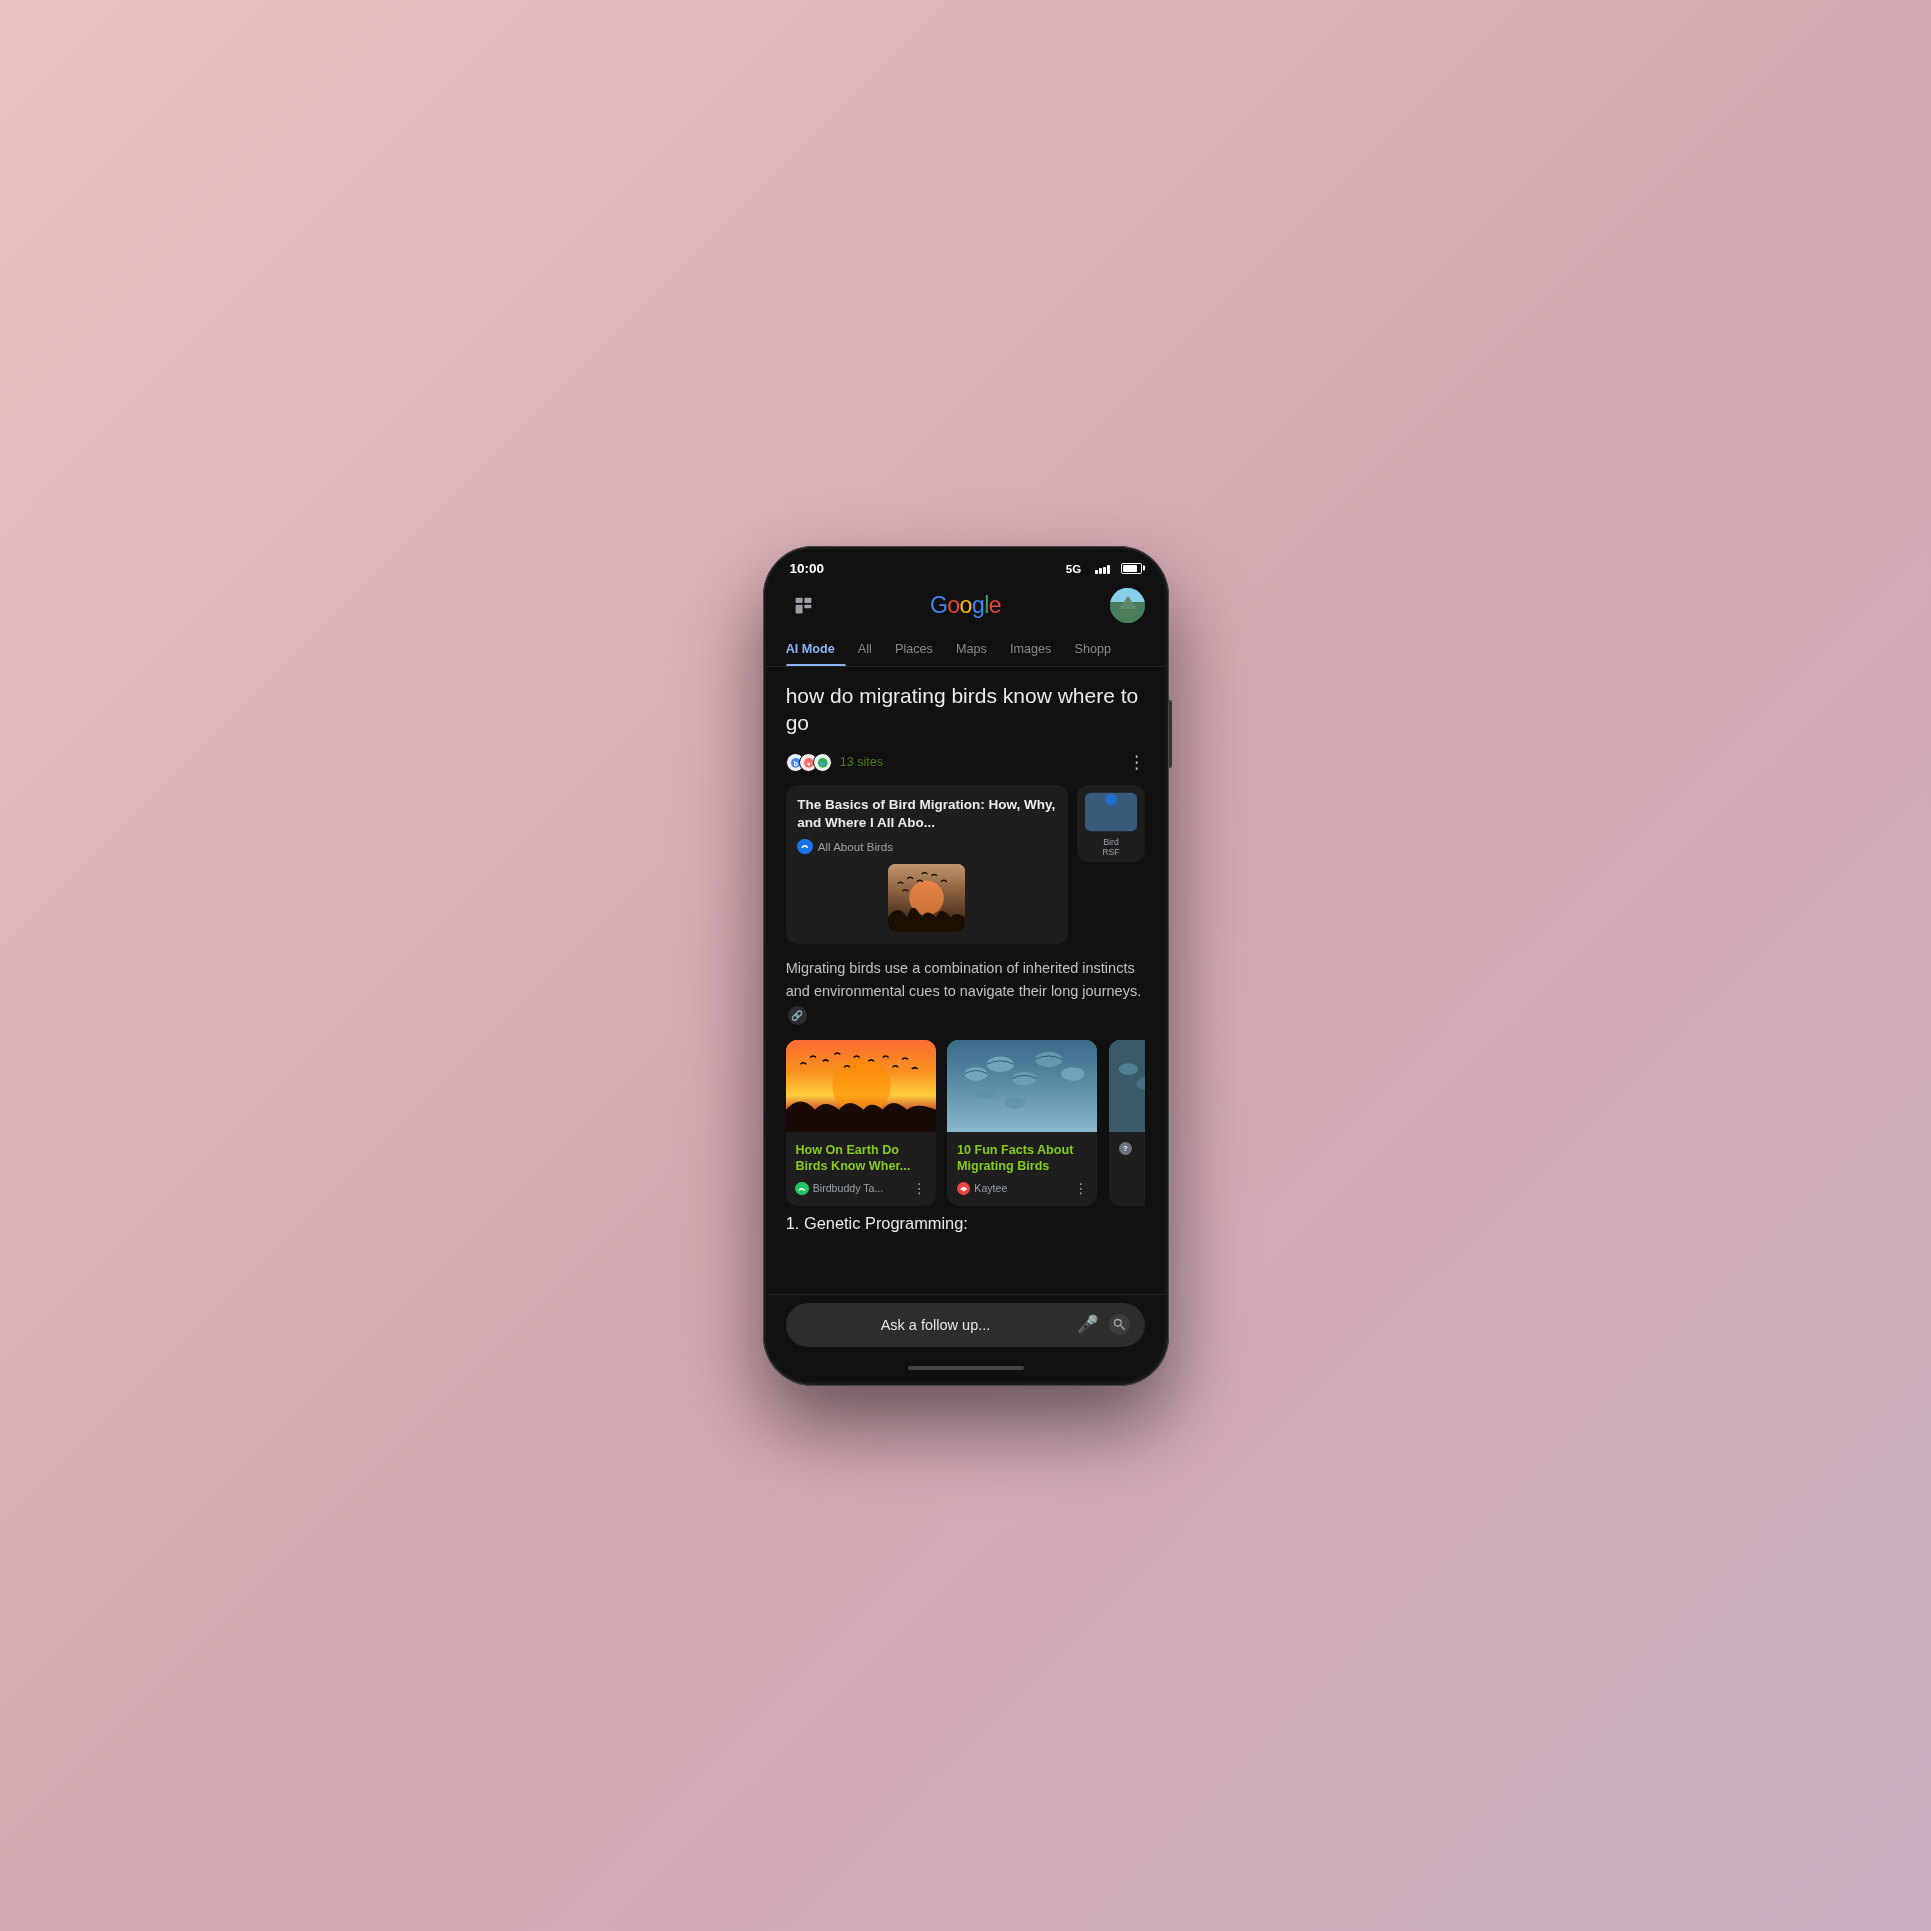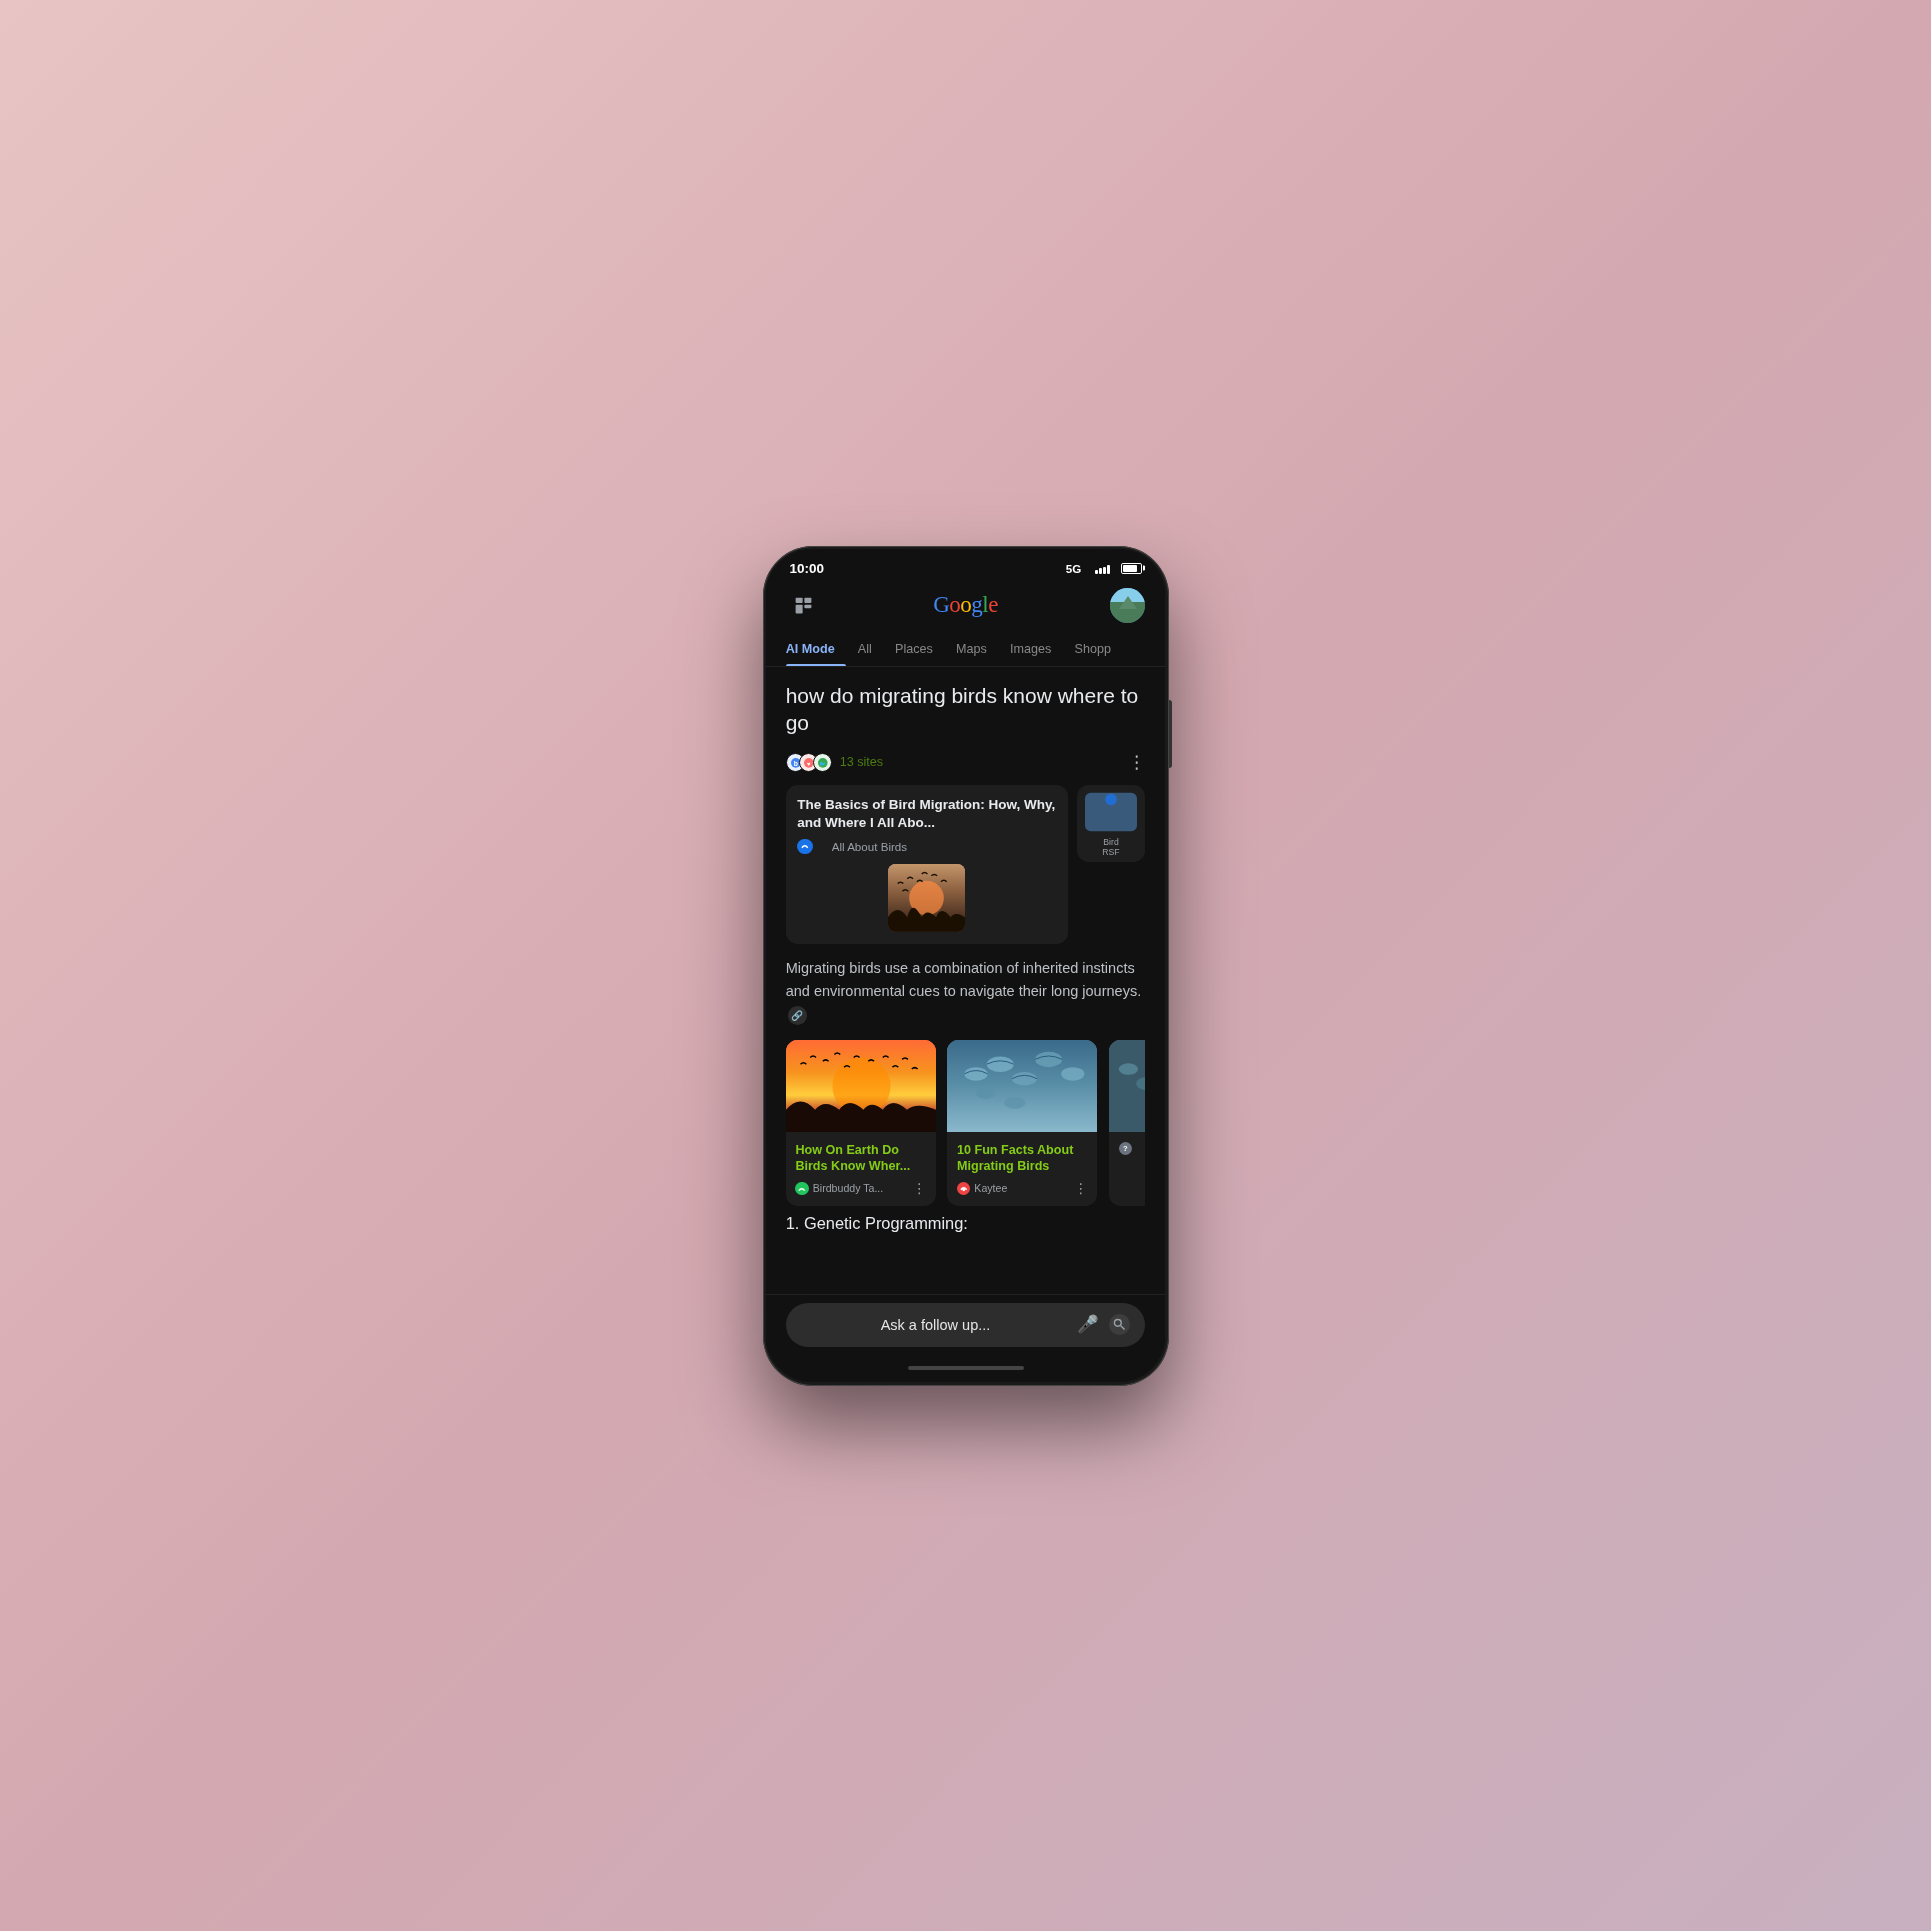--- a/index.html
+++ b/index.html
@@ -132,21 +132,21 @@
       align-items: center;
       justify-content: center;
       color: #aaa;
     }
 
     .google-logo {
       font-size: 23px;
       font-weight: 400;
       letter-spacing: -0.5px;
       color: white;
-      font-family: Liberation Serif, serif;
+      font-family: Liberation Sans, sans-serif;
     }
 
     .google-logo .g-blue { color: #4285f4; }
     .google-logo .g-red { color: #ea4335; }
     .google-logo .g-yellow { color: #fbbc04; }
     .google-logo .g-blue2 { color: #4285f4; }
     .google-logo .g-green { color: #34a853; }
     .google-logo .g-red2 { color: #ea4335; }
 
     .avatar-circle {
@@ -294,21 +294,21 @@
       font-size: 13.5px;
       font-weight: 600;
       color: #e8eaed;
       line-height: 1.3;
       margin-bottom: 7.7px;
     }
 
     .source-card-site {
       display: flex;
       align-items: center;
-      gap: 19px;
+      gap: 5px;
     }
 
     .site-name {
       font-size: 11.6px;
       color: #9aa0a6;
     }
 
     .source-card-image {
       width: 77px;
       border-radius: 7.7px;

